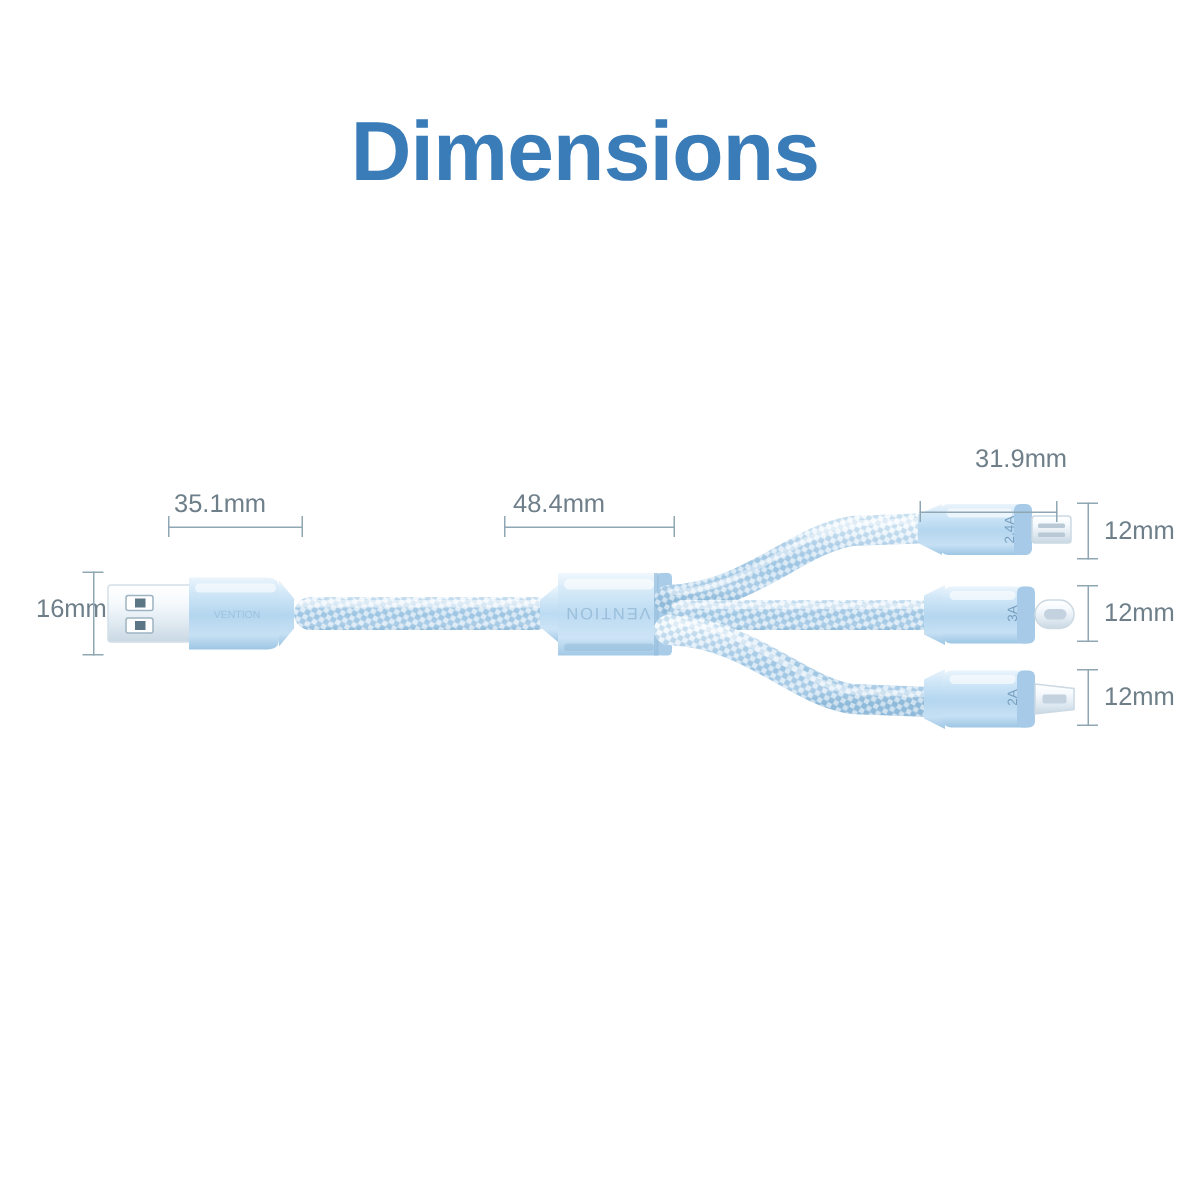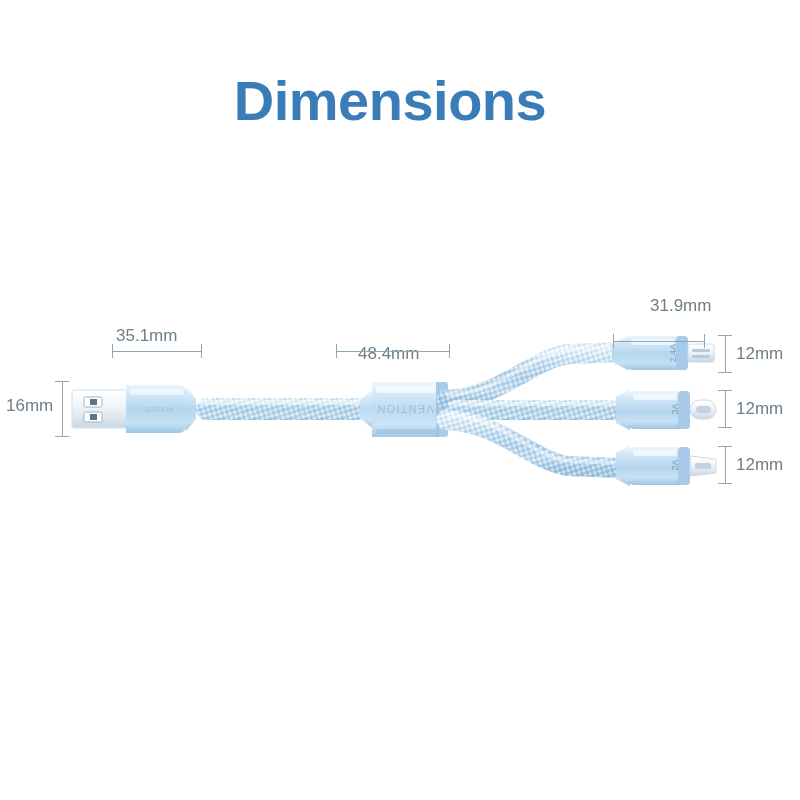--- a/index.html
+++ b/index.html
@@ -246,35 +246,35 @@
     </g>
   </svg>
 
   <div class="dim-label" style="left:116px; top:326px;text-align:center;">35.1mm</div>
   <div class="hdim" style="left:112px; top:344px; width:90px;">
     <div class="bar"></div>
     <div class="tick l"></div>
     <div class="tick r"></div>
   </div>
 
-  <div class="dim-label" style="left:358px; top:326px;margin-top:18px;">48.4mm</div>
+  <div class="dim-label" style="left:342px; top:326px;">48.4mm</div>
   <div class="hdim" style="left:336px; top:344px; width:114px;">
     <div class="bar"></div>
     <div class="tick l"></div>
     <div class="tick r"></div>
   </div>
 
   <div class="dim-label" style="left:616px; top:296px;margin-left:34px;">31.9mm</div>
   <div class="hdim" style="left:613px; top:334px; width:92px;">
     <div class="bar"></div>
     <div class="tick l"></div>
     <div class="tick r"></div>
   </div>
 
-  <div class="dim-label" style="left:6px; top:396px;">16mm</div>
+  <div class="dim-label" style="left:24px; top:396px;">16mm</div>
   <div class="vdim" style="left:55px; top:381px; height:56px;">
     <div class="bar"></div>
     <div class="cap t"></div>
     <div class="cap b"></div>
   </div>
 
   <div class="dim-label" style="left:736px; top:344px;">12mm</div>
   <div class="vdim" style="left:718px; top:335px; height:38px;">
     <div class="bar"></div>
     <div class="cap t"></div>

